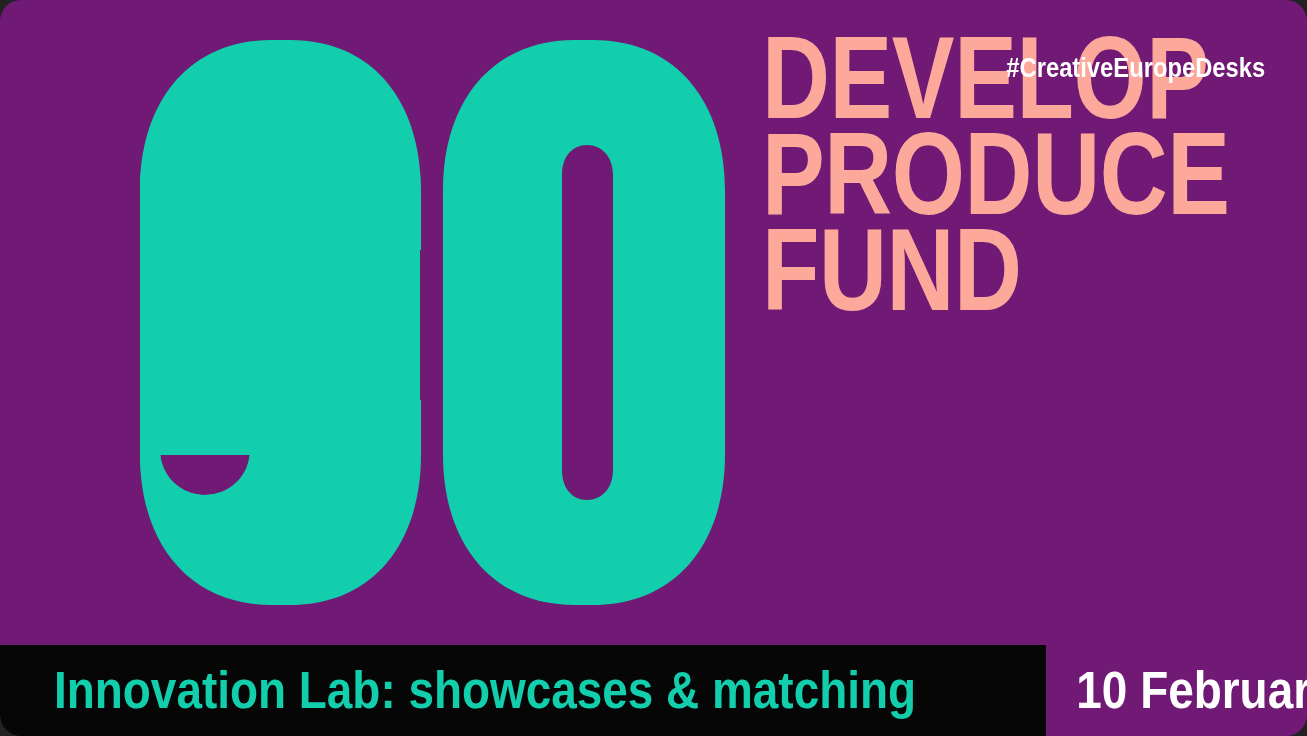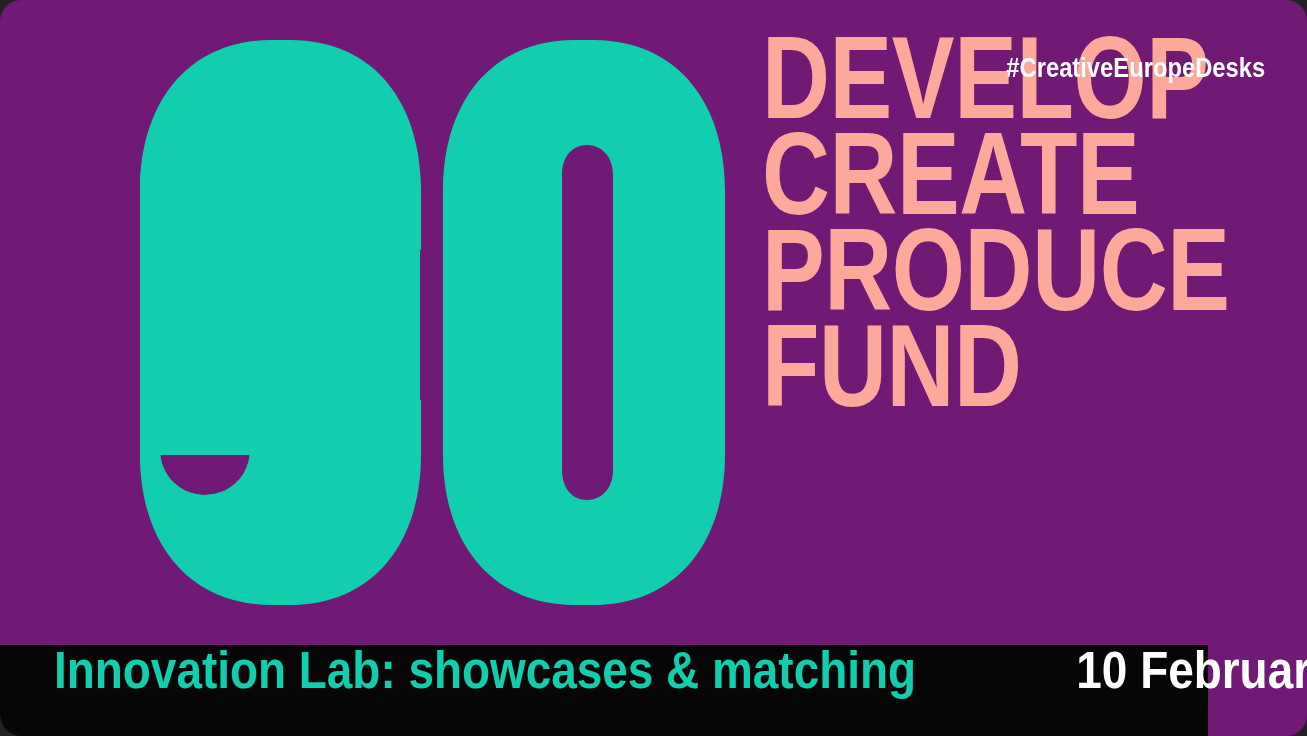--- a/index.html
+++ b/index.html
@@ -75,24 +75,25 @@
     transform: scaleX(0.88);
     transform-origin: right bottom;
     white-space: nowrap;
   }
 
   
   #bottom-bar {
     position: absolute;
     left: 0;
     bottom: 0;
-    width: 1208px;
+    width: 1046px;
     height: 91px;
     background: #060606;
     display: flex;
+    align-items: center;
     box-sizing: border-box;
     padding-left: 54px;
     padding-right: 46px;
   }
   .bar-text {
     font-family: "Liberation Sans Narrow", "Liberation Sans", "DejaVu Sans Condensed", sans-serif;
     font-weight: 700;
     font-size: 51px;
     line-height: 1;
     white-space: nowrap;
@@ -179,23 +180,20 @@
                  C 562 157 572 145 587 145 Z" fill="#12ceac" fill-rule="evenodd"></path>
       </g>
     </svg>
   </div>
 
   <div id="word-stack">
     <div class="word-row">
       <span class="word-text" style="color: rgb(252, 169, 155);">DEVELOP</span>
     </div>
     <div class="word-row">
-      <span class="word-text" style="color: rgb(252, 169, 155);">CREATE</span>
-    </div>
-    <div class="word-row">
       <span class="word-text" style="color: rgb(252, 169, 155);">PRODUCE</span>
     </div>
     <div class="word-row">
       <span class="word-text" style="color: rgb(252, 169, 155);">FUND</span>
     </div>
   </div>
 
   <div id="hashtag" style="color: rgb(255, 255, 255);">#CreativeEuropeDesks</div>
 
   <div id="bottom-bar" style="background: rgb(6, 6, 6);">

